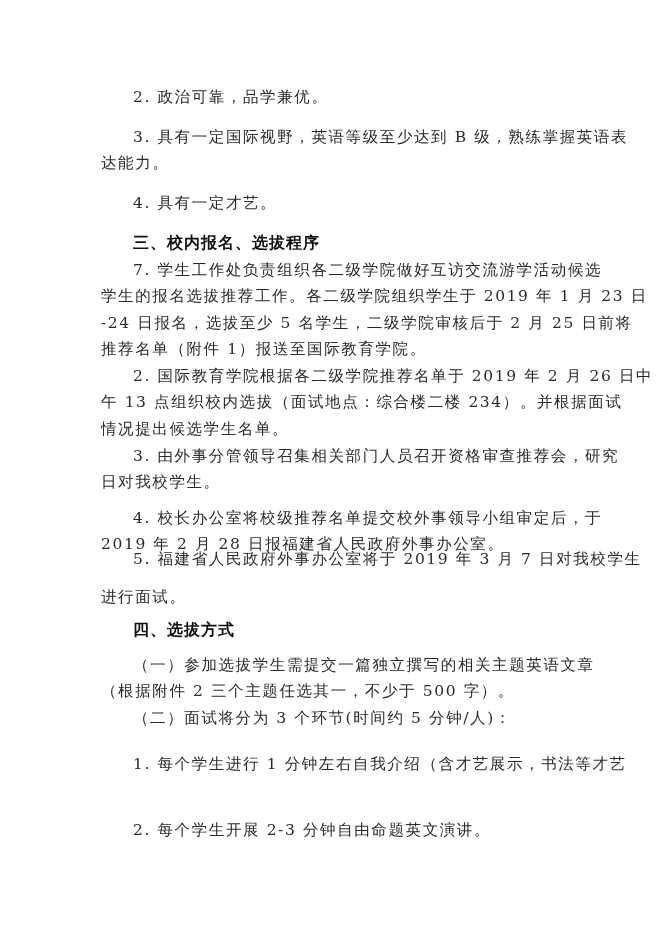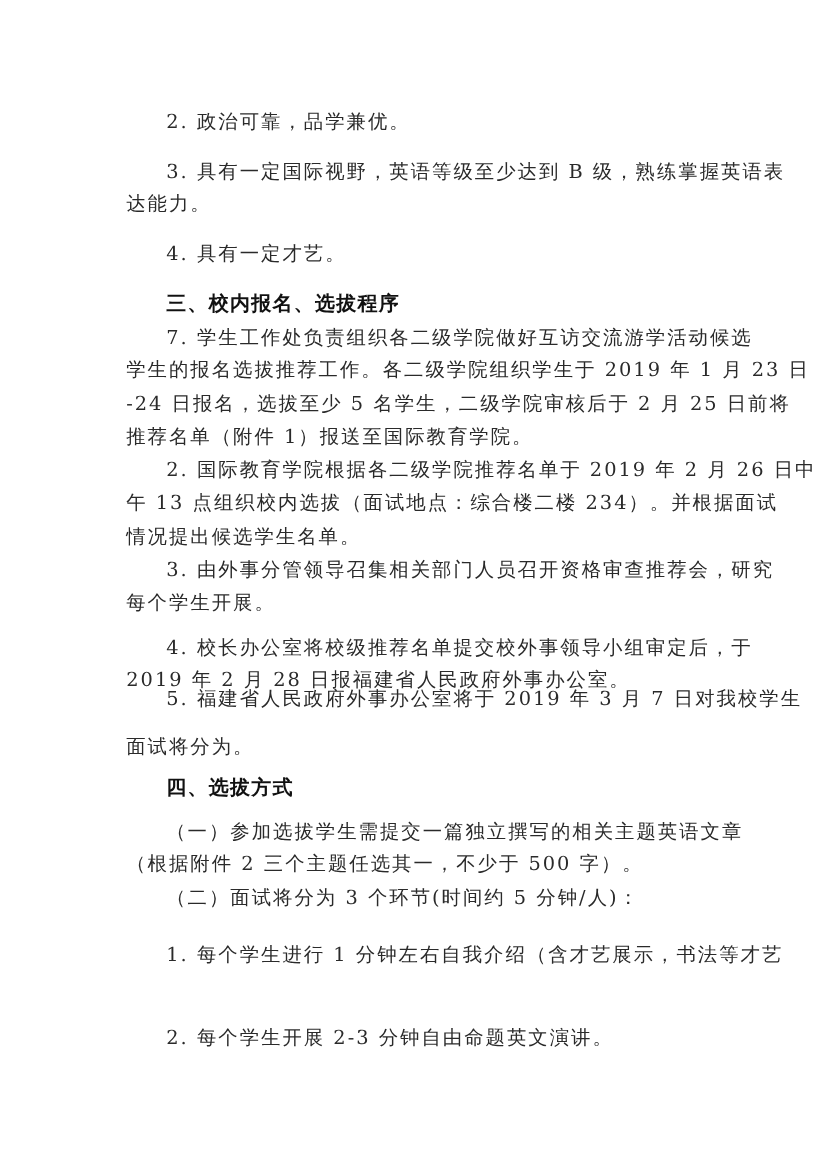--- a/index.html
+++ b/index.html
@@ -38,27 +38,27 @@
   <div class="line indent" style="top:260px">7. 学生工作处负责组织各二级学院做好互访交流游学活动候选</div>
   <div class="line" style="top:286px">学生的报名选拔推荐工作。各二级学院组织学生于 2019 年 1 月 23 日</div>
   <div class="line" style="top:313px">-24 日报名，选拔至少 5 名学生，二级学院审核后于 2 月 25 日前将</div>
   <div class="line last" style="top:339px">推荐名单（附件 1）报送至国际教育学院。</div>
 
   <div class="line indent" style="top:366px">2. 国际教育学院根据各二级学院推荐名单于 2019 年 2 月 26 日中</div>
   <div class="line" style="top:392px">午 13 点组织校内选拔（面试地点：综合楼二楼 234）。并根据面试</div>
   <div class="line last" style="top:419px">情况提出候选学生名单。</div>
 
   <div class="line indent" style="top:446px">3. 由外事分管领导召集相关部门人员召开资格审查推荐会，研究</div>
-  <div class="line last" style="top:472px">每个学生开展。</div>
+  <div class="line last" style="top:472px">日对我校学生。</div>
 
   <div class="line indent" style="top:508px">4. 校长办公室将校级推荐名单提交校外事领导小组审定后，于</div>
   <div class="line last" style="top:534px">2019 年 2 月 28 日报福建省人民政府外事办公室。</div>
 
   <div class="line indent" style="top:549px">5. 福建省人民政府外事办公室将于 2019 年 3 月 7 日对我校学生</div>
-  <div class="line last" style="top:587px">面试将分为。</div>
+  <div class="line last" style="top:587px">进行面试。</div>
 
   <div class="heading" style="top:620px">四、选拔方式</div>
 
   <div class="line indent" style="top:655px">（一）参加选拔学生需提交一篇独立撰写的相关主题英语文章</div>
   <div class="line last" style="top:681px">（根据附件 2 三个主题任选其一，不少于 500 字）。</div>
 
   <div class="line indent last" style="top:708px">（二）面试将分为 3 个环节(时间约 5 分钟/人)：</div>
 
   <div class="line indent" style="top:754px">1. 每个学生进行 1 分钟左右自我介绍（含才艺展示，书法等才艺</div>
 

